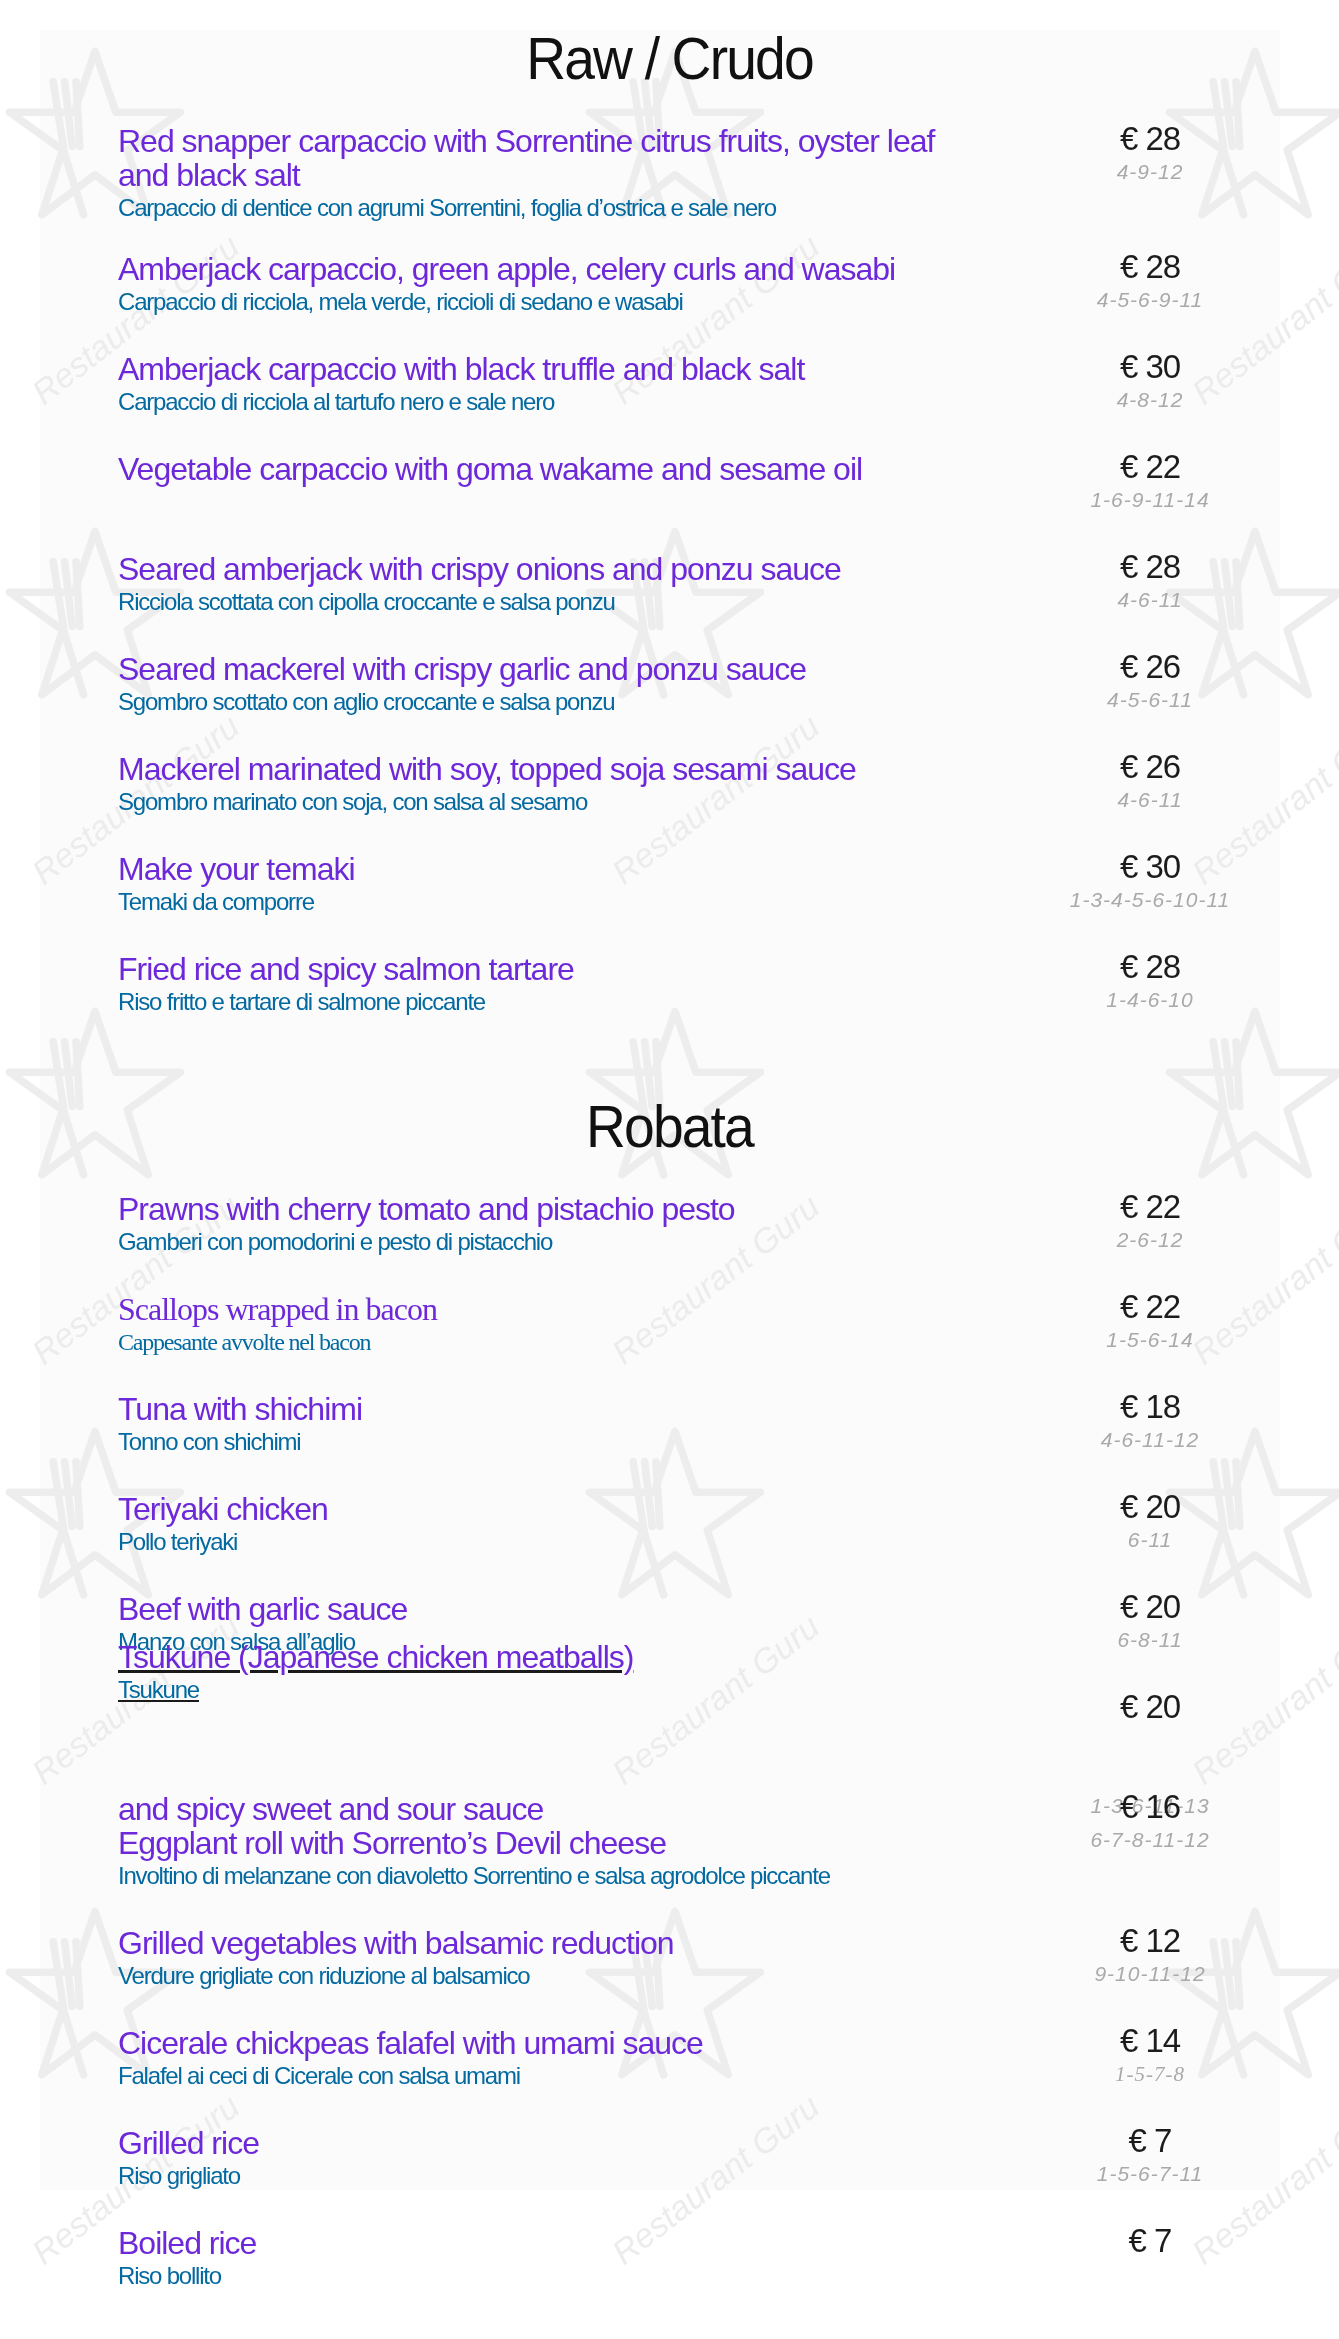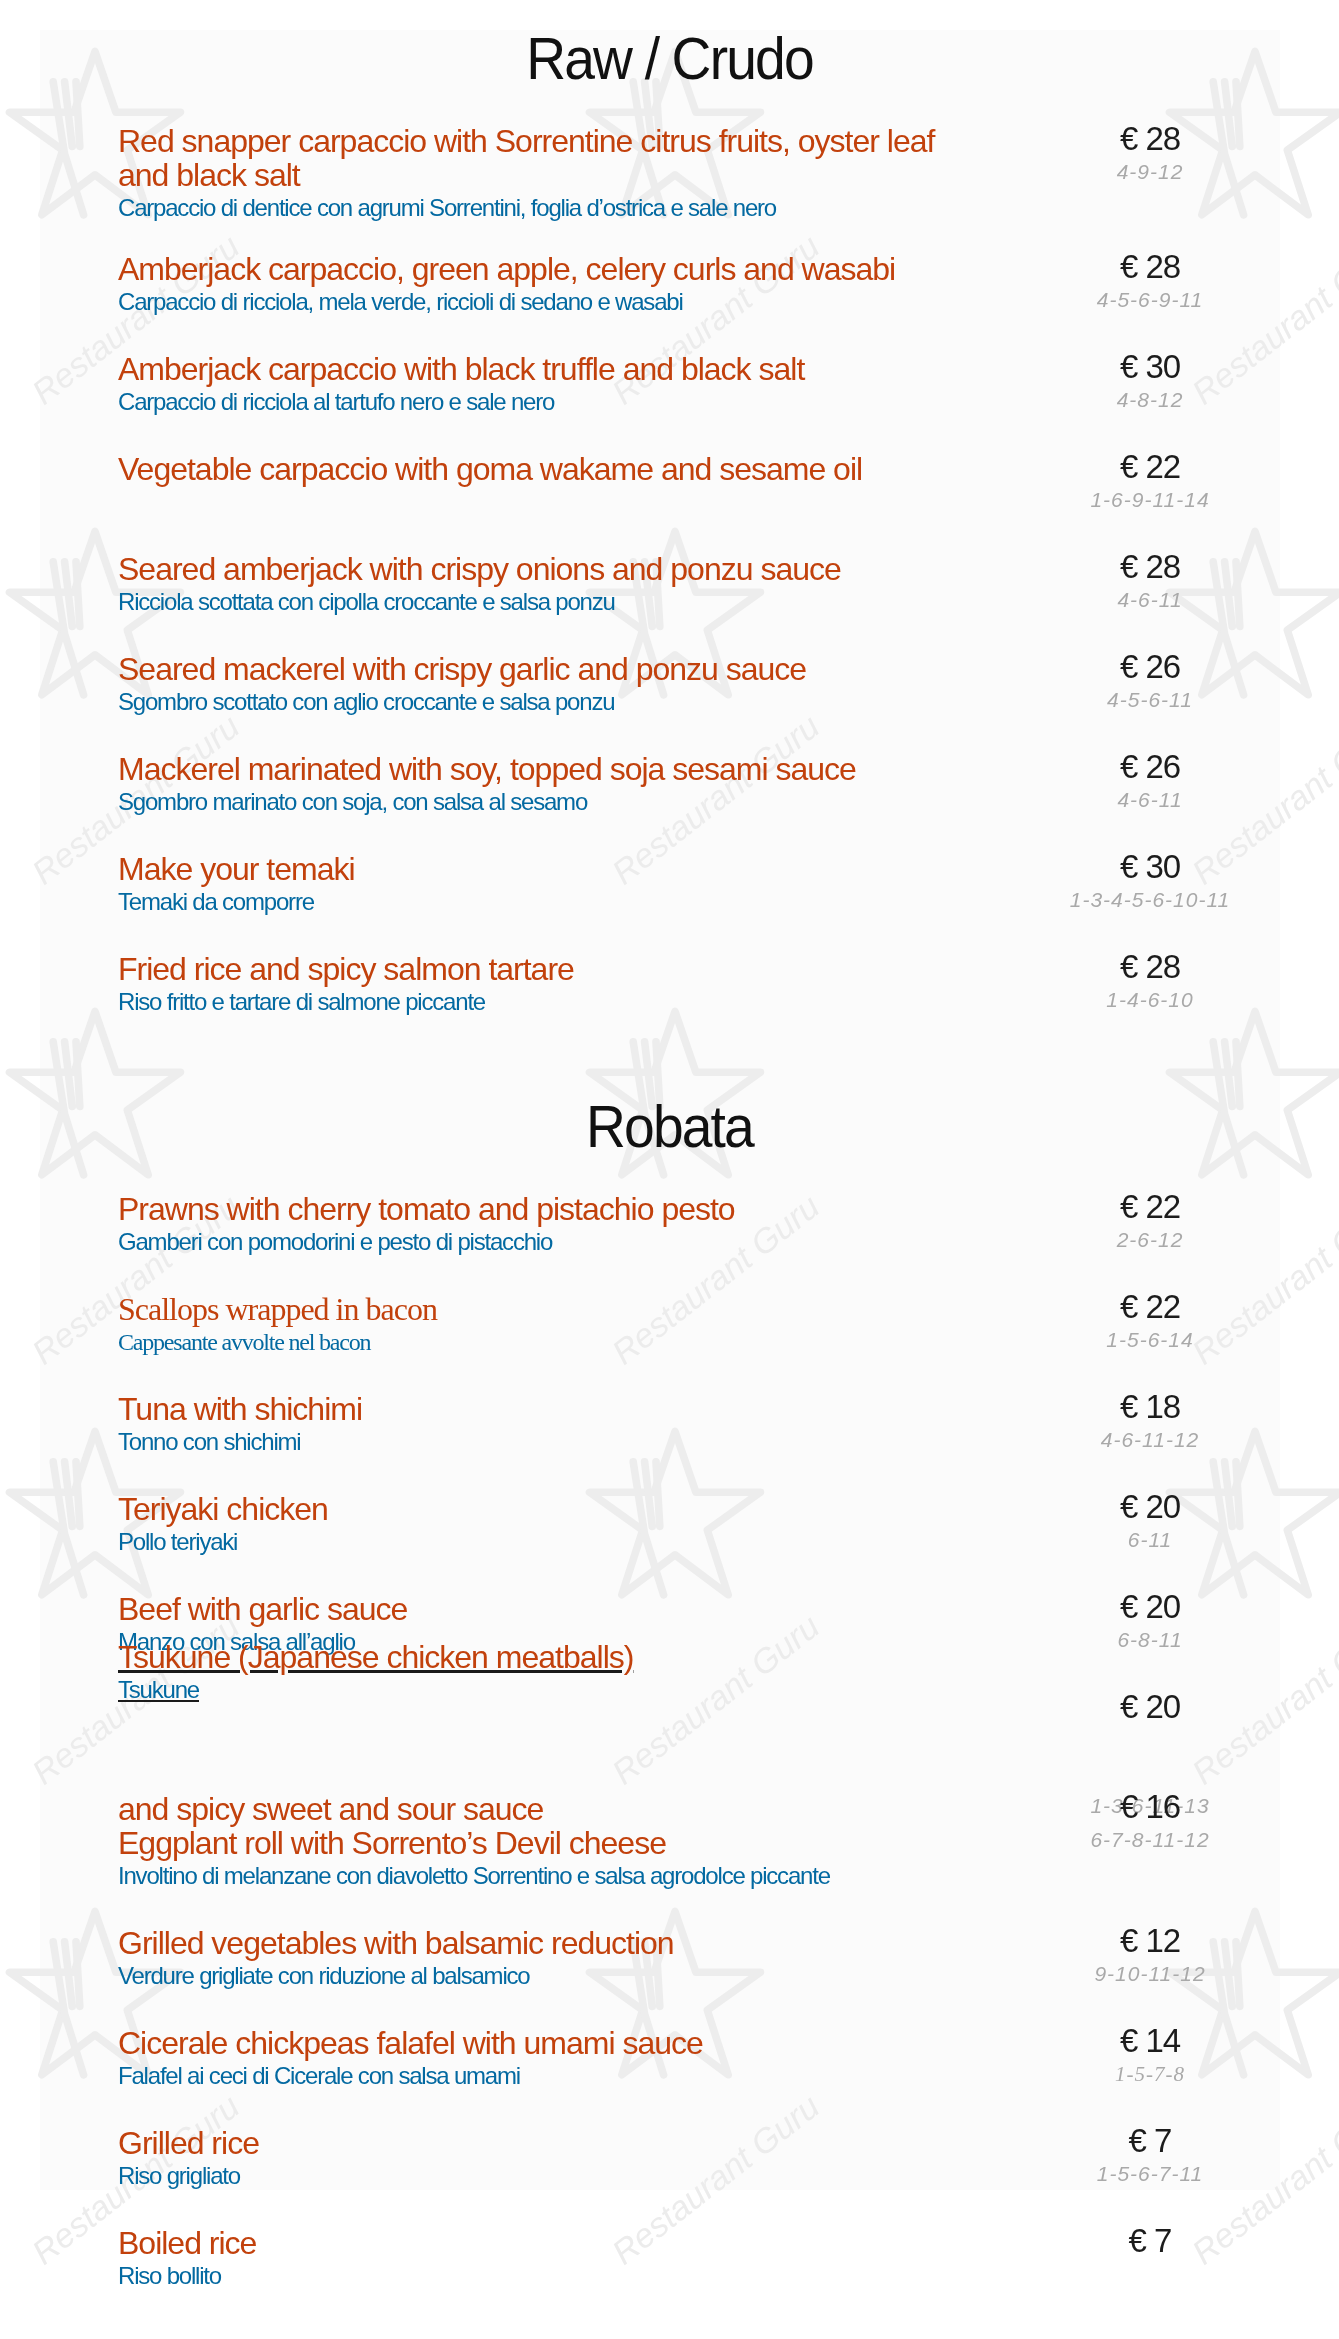--- a/index.html
+++ b/index.html
@@ -10,21 +10,21 @@
   }
   .panel-bg { position: absolute; background: #f9f9f9; }
   .watermark { position: absolute; color: #ececec; font-family: "Liberation Sans", sans-serif; font-style: italic; font-size: 34px; transform: rotate(-38deg); white-space: nowrap; pointer-events: none; }
   .wm-star { position: absolute; width: 190px; height: 190px; pointer-events: none; }
   .section-title {
     position: absolute; left: 0; width: 1339px; text-align: center;
     font-size: 60px; font-weight: normal; letter-spacing: -2px; color: #111;
     transform: scaleX(0.92);
   }
   .item { position: absolute; left: 118px; width: 1140px; }
-  .item .name { font-size: 32px; line-height: 34px; color: #c2410c; letter-spacing: -1px; transform-origin: left; }
+  .item .name { font-size: 32px; line-height: 34px; color: #6d28d9; letter-spacing: -1px; transform-origin: left; }
   .item .sub { font-size: 24px; line-height: 32px; color: #0369a1; font-weight: 300; letter-spacing: -1.2px; transform-origin: left; }
   .price { position: absolute; width: 200px; left: 1050px; text-align: center; font-size: 33px; color: #1c1c1c; letter-spacing: -1px; }
   .allergen { position: absolute; width: 260px; left: 1020px; text-align: center; font-size: 21px; font-style: italic; color: #a9a9a9; letter-spacing: 1px; }
 </style>
 </head>
 <body>
 
 <div id="wm-layer">
     <div class="panel-bg" style="left: 40px; top: 30px; width: 1240px; height: 1230px; background: rgb(251, 251, 251);"></div>
     <div class="panel-bg" style="left: 40px; top: 1240px; width: 1240px; height: 950px; background: rgb(251, 251, 251);"></div>

